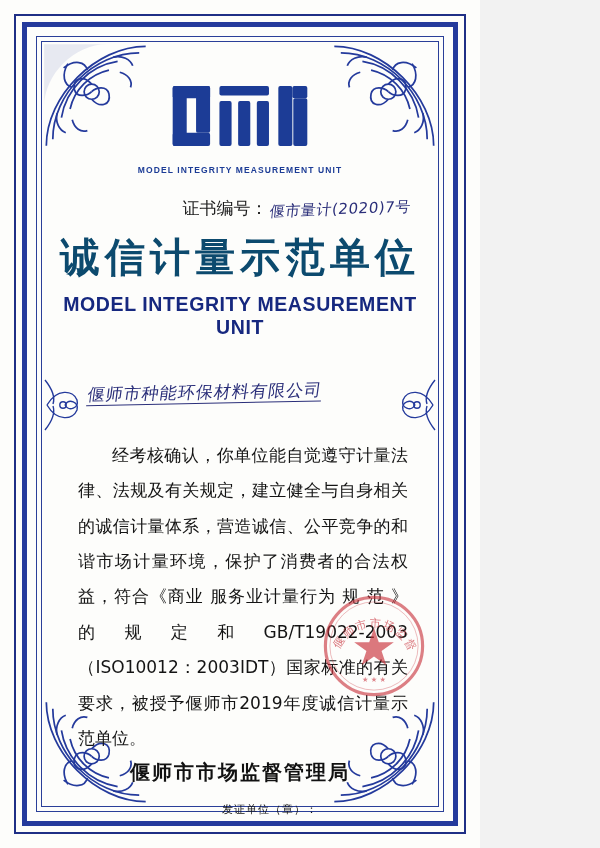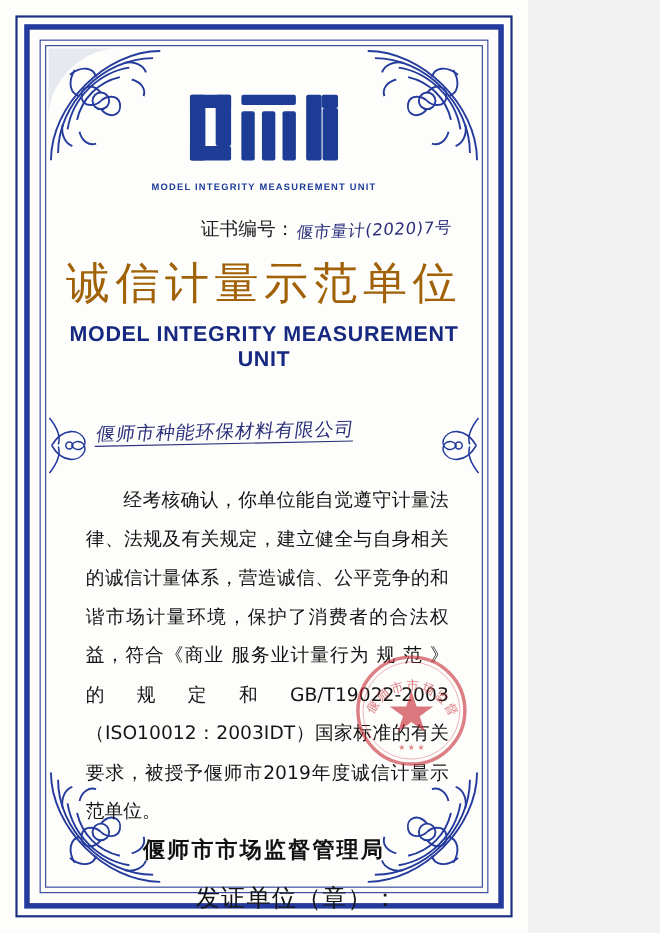--- a/index.html
+++ b/index.html
@@ -134,23 +134,23 @@
     letter-spacing: 0.5px;
     margin-left: 2px;
   }
 
   
   .title-cn {
     margin-top: 10px;
     text-align: center;
     font-family: "DejaVu Sans", sans-serif;
     font-size: 40px;
-    font-weight: normal;
+    font-weight: bold;
     letter-spacing: 5px;
-    color: #a16207;
+    color: #0c4a6e;
   }
   .title-en {
     margin-top: 8px;
     text-align: center;
     font-family: "Liberation Sans", sans-serif;
     font-size: 19.5px;
     font-weight: bold;
     letter-spacing: 0.6px;
     color: #16287f;
   }
@@ -183,21 +183,21 @@
     text-justify: inter-ideograph;
     text-indent: 2em;
   }
 
   
   .issuer-row {
     margin-top: 46px;
     text-align: center;
     padding-left: 60px;
     font-family: "DejaVu Sans", sans-serif;
-    font-size: 22px;
+    font-size: 11px;
     color: #141414;
     letter-spacing: 1px;
   }
 
   
   .seal {
     position: absolute;
     right: 52px;
     bottom: 148px;
     width: 108px;

